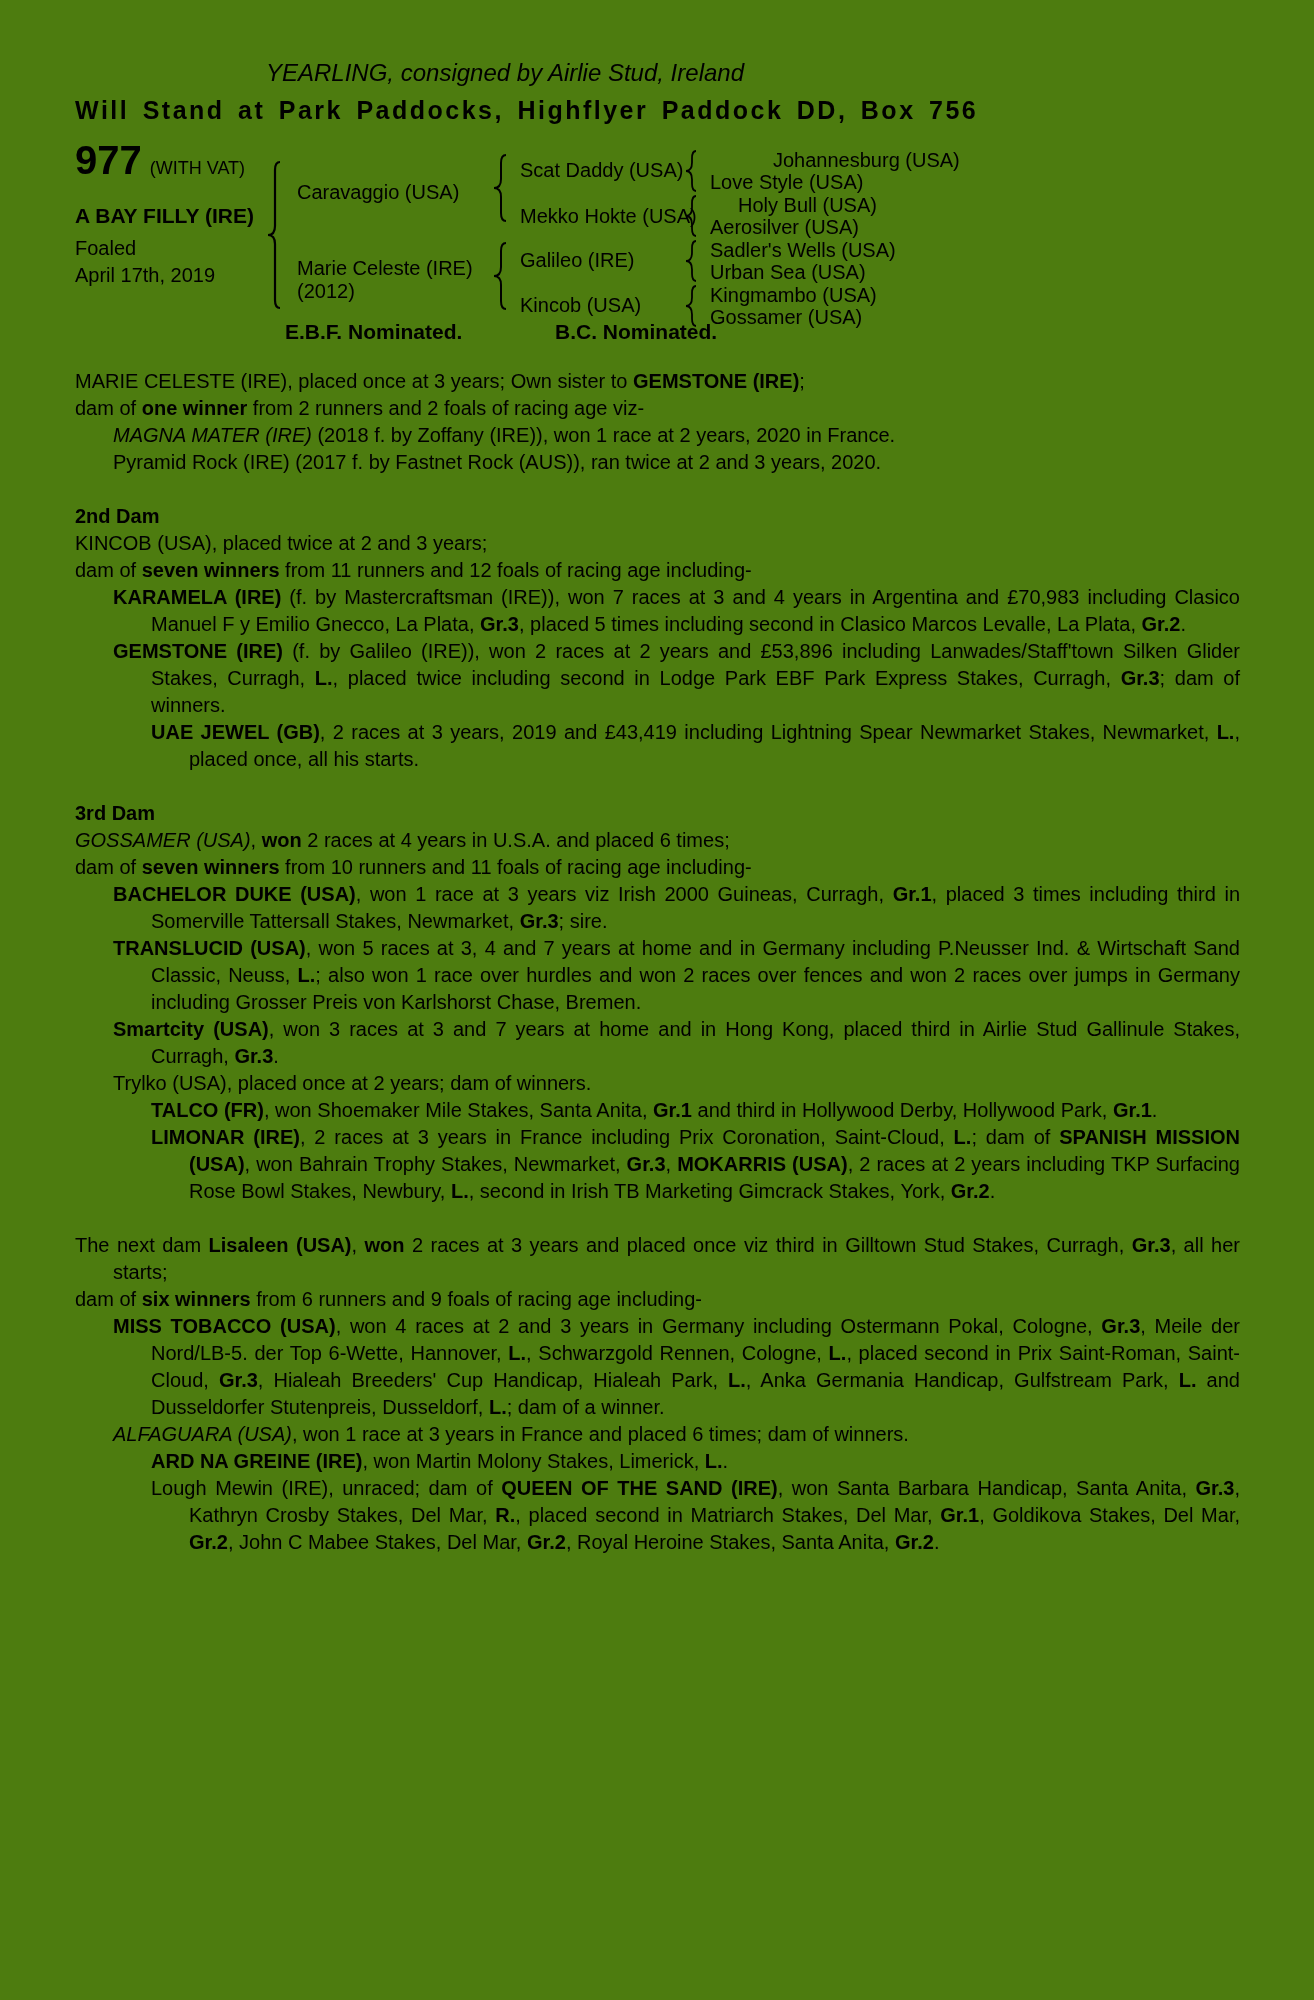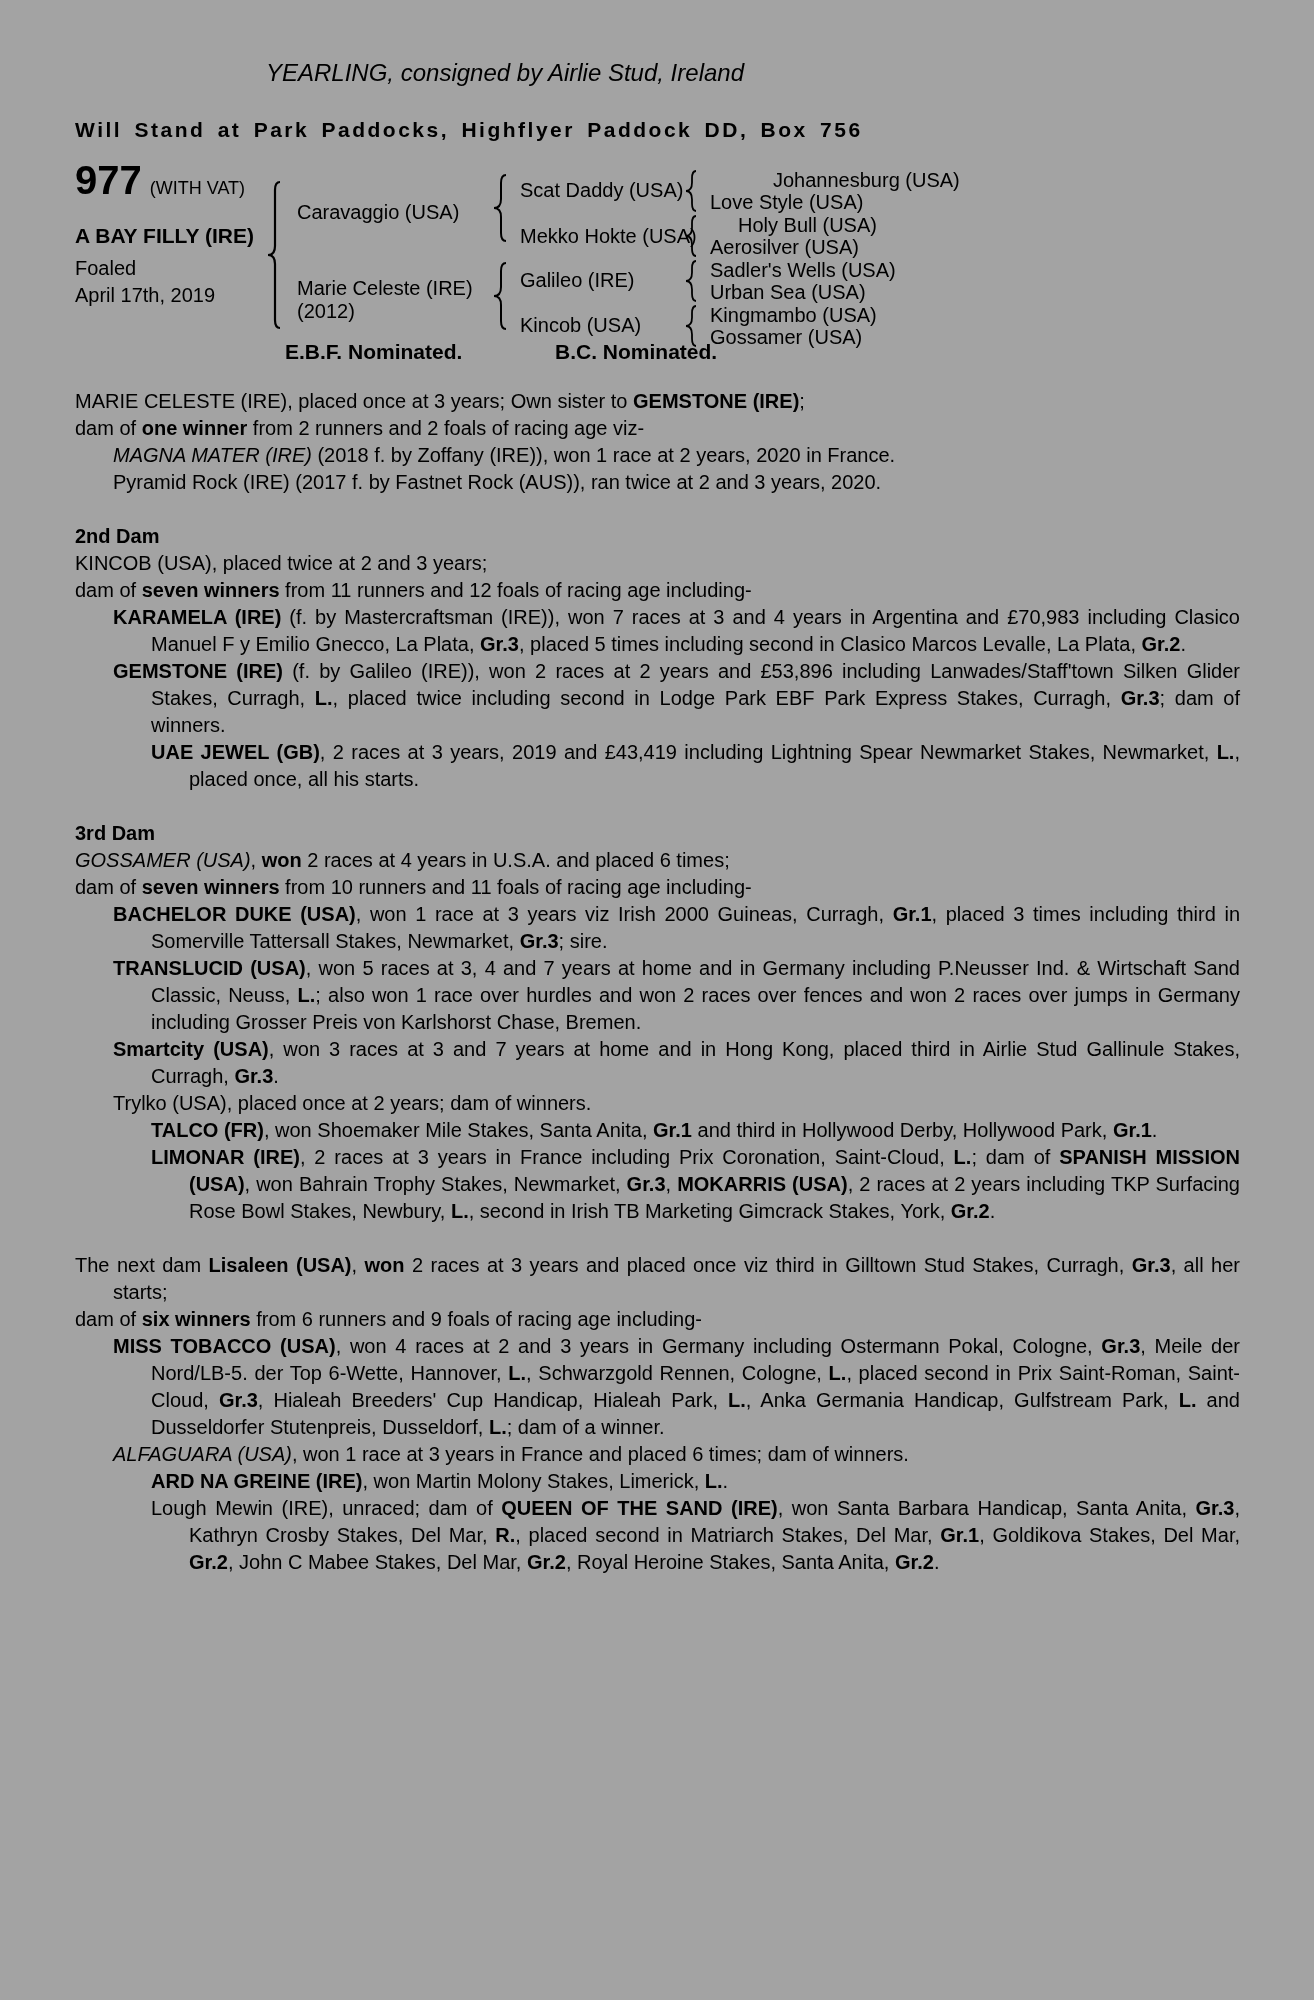--- a/index.html
+++ b/index.html
@@ -1,36 +1,36 @@
 <!DOCTYPE html>
 <html><head>
 <meta charset="utf-8">
 <style>
   html,body { margin:0; padding:0; background:#e8e8e8; }
   .page {
     position:relative;
     width:1314px; height:2000px;
-    background:#a3a3a3;
+    background:#4d7c0f;
     margin:0 auto;
     font-family:"Liberation Sans", sans-serif;
     color:#000;
     overflow:hidden;
   }
   .title {
     margin:58px 0 0 75px;
     width:860px;
     text-align:center;
     font-style:italic;
     font-size:24px;
     line-height:29px;
   }
   .stand-line {
-    margin:30px 0 0 75px;
+    margin:10px 0 0 75px;
     font-weight:bold;
-    font-size:21px;
+    font-size:25px;
     letter-spacing:2.5px;
     word-spacing:4px;
     line-height:26px;
   }
   .pedigree-block {
     position:relative;
     margin:26px 0 0 75px;
     width:1160px;
     height:205px;
     font-size:20px;

